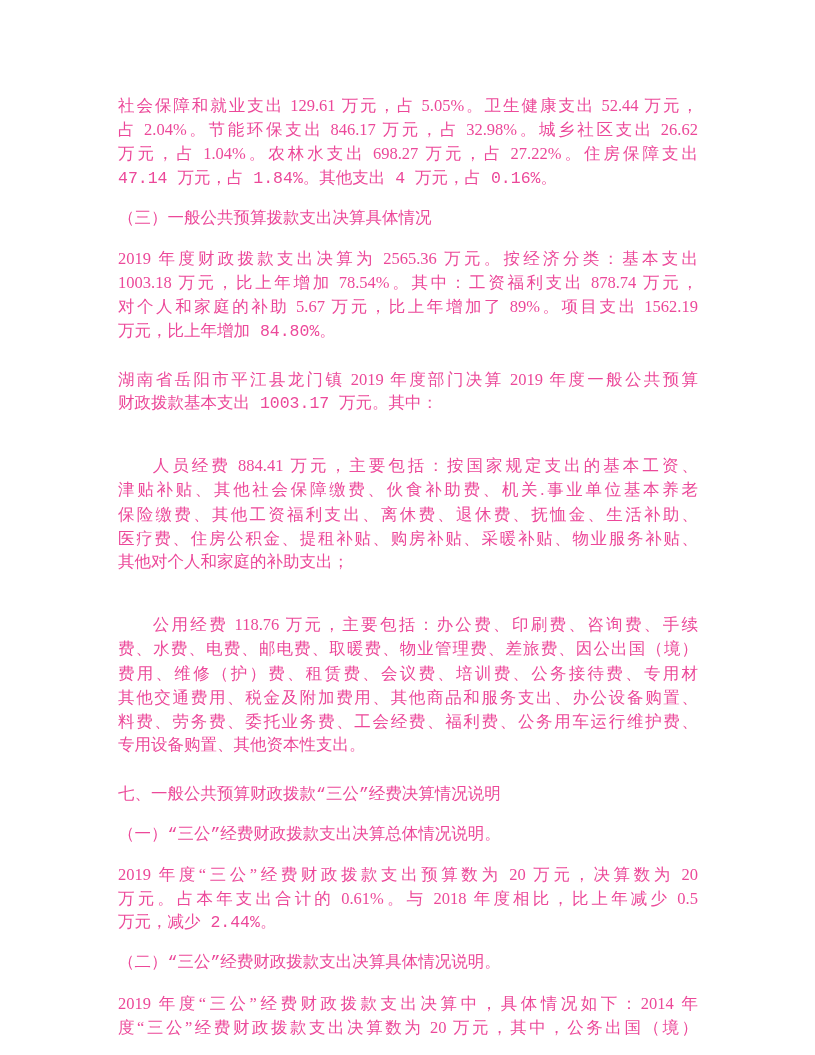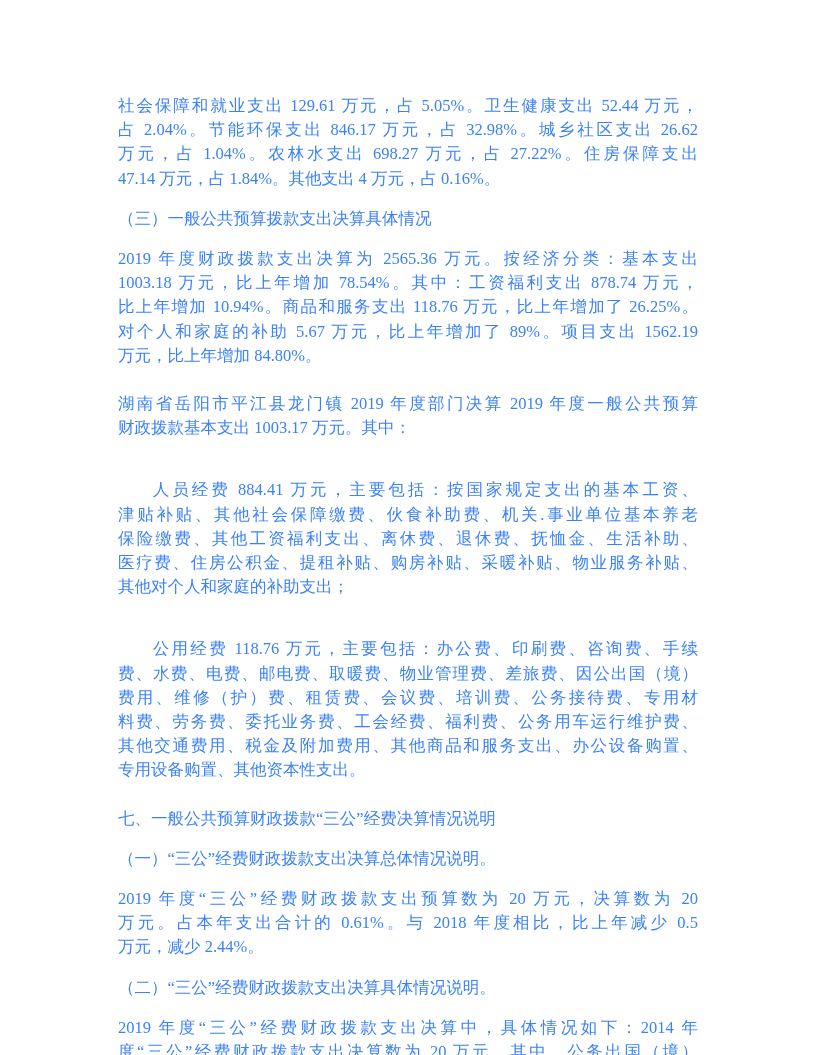--- a/index.html
+++ b/index.html
@@ -18,27 +18,27 @@
     position: absolute;
     left: 118px;
     top: 94px;
     width: 580px;
   }
   .para { margin: 0; padding: 0; }
   .ln {
     font-size: 16.5px;
     line-height: 24.2px;
     height: 24.2px;
-    color: #3b82f6;
+    color: #ec4899;
     text-align: justify;
     text-align-last: justify;
     overflow: hidden;
     word-break: break-all;
   }
-  .e  { text-align-last: left; }      
+  .e  { text-align-last: left; font-family: Liberation Mono, monospace; }      
   .i  { text-indent: 2.1em; margin-top: 38px; }         
   .sec { margin-top: 24.2px; }        
 </style>
 </head>
 <body>
 
 <div class="doc">
 
   <p class="para">
     </p>
@@ -50,21 +50,20 @@
 
   <p class="para">
     </p>
     <div class="ln e">（三）一般公共预算拨款支出决算具体情况</div>
   <p></p>
 
   <p class="para">
     </p>
     <div class="ln">2019 年度财政拨款支出决算为 2565.36 万元。按经济分类：基本支出</div>
     <div class="ln">1003.18 万元，比上年增加 78.54%。其中：工资福利支出 878.74 万元，</div>
-    <div class="ln">比上年增加 10.94%。商品和服务支出 118.76 万元，比上年增加了 26.25%。</div>
     <div class="ln">对个人和家庭的补助 5.67 万元，比上年增加了 89%。项目支出 1562.19</div>
     <div class="ln e">万元，比上年增加 84.80%。</div>
   <p></p>
 
   <p class="para sec">
     </p>
   <p></p>
 
   <p class="para">
     </p>
@@ -79,22 +78,22 @@
     <div class="ln">保险缴费、其他工资福利支出、离休费、退休费、抚恤金、生活补助、</div>
     <div class="ln">医疗费、住房公积金、提租补贴、购房补贴、采暖补贴、物业服务补贴、</div>
     <div class="ln e">其他对个人和家庭的补助支出；</div>
   <p></p>
 
   <p class="para">
     </p>
     <div class="ln i">公用经费 118.76 万元，主要包括：办公费、印刷费、咨询费、手续</div>
     <div class="ln">费、水费、电费、邮电费、取暖费、物业管理费、差旅费、因公出国（境）</div>
     <div class="ln">费用、维修（护）费、租赁费、会议费、培训费、公务接待费、专用材</div>
+    <div class="ln">其他交通费用、税金及附加费用、其他商品和服务支出、办公设备购置、</div>
     <div class="ln">料费、劳务费、委托业务费、工会经费、福利费、公务用车运行维护费、</div>
-    <div class="ln">其他交通费用、税金及附加费用、其他商品和服务支出、办公设备购置、</div>
     <div class="ln e">专用设备购置、其他资本性支出。</div>
   <p></p>
 
   <p class="para sec">
     </p>
     <div class="ln e">七、一般公共预算财政拨款“三公”经费决算情况说明</div>
   <p></p>
 
   <p class="para">
     </p>

